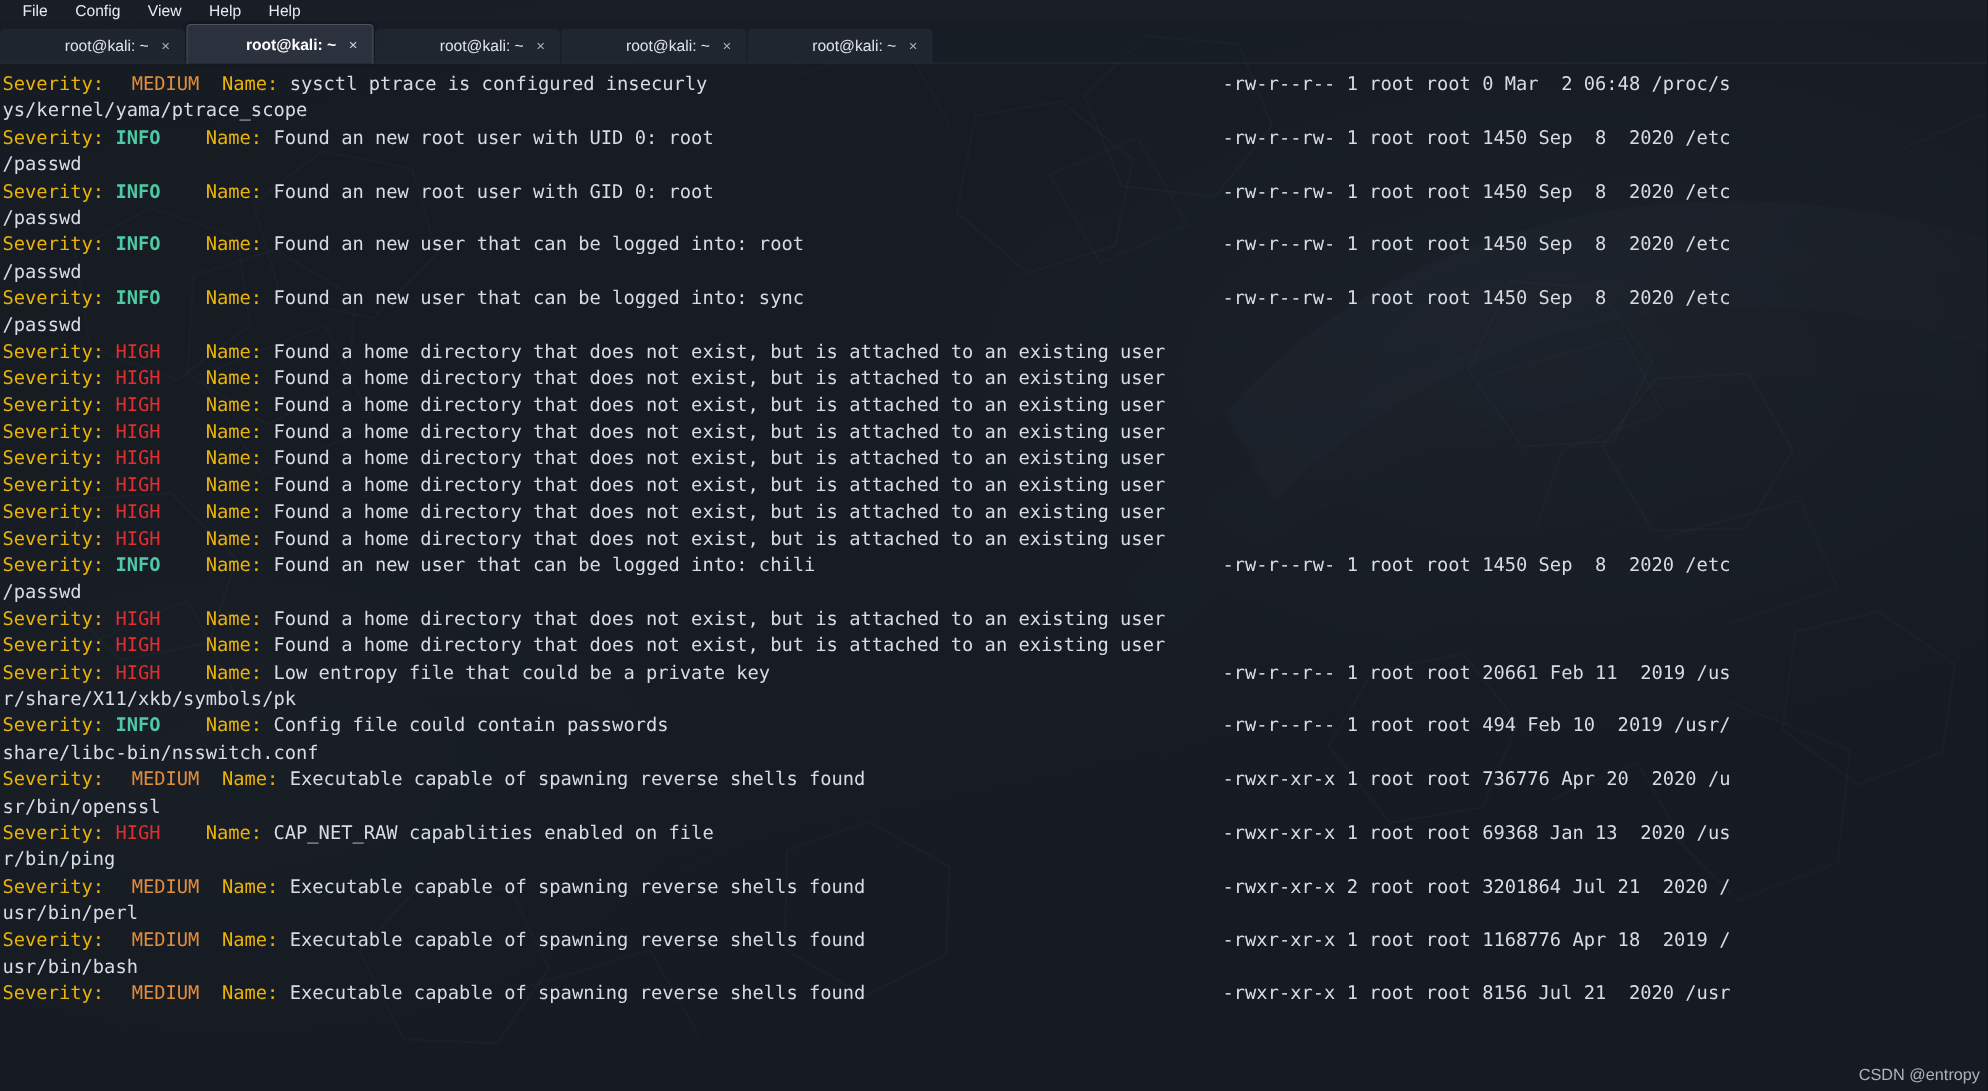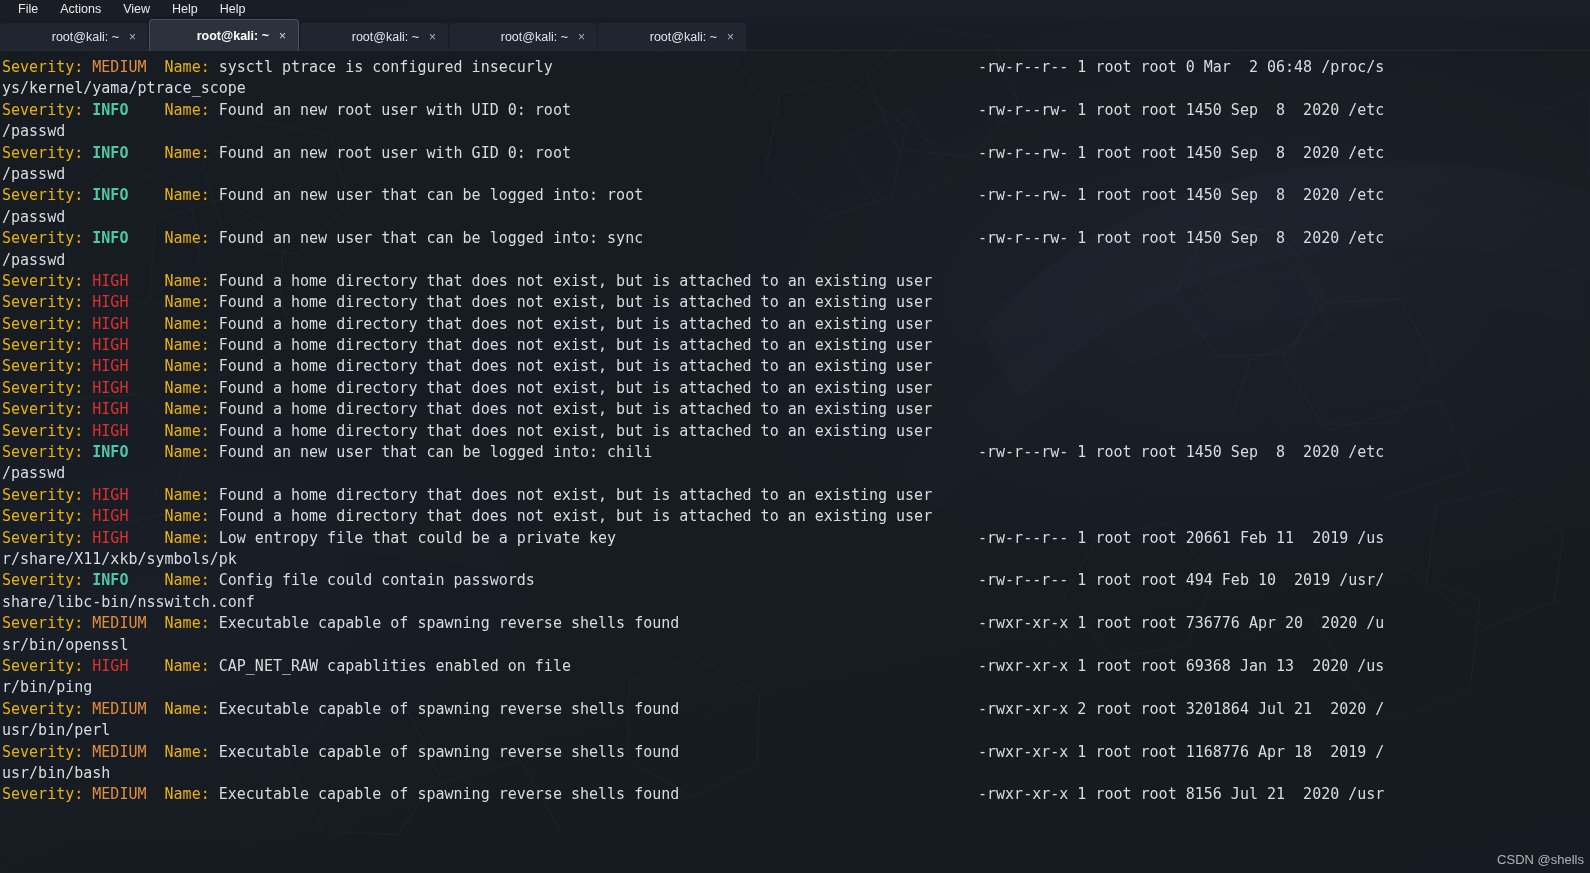--- a/index.html
+++ b/index.html
@@ -117,21 +117,21 @@
     overflow: hidden;
     background: rgba(22,27,34,0.62);
   }
   .line {
     position: relative;
     height: 21.4px;
     white-space: pre;
   }
   .lbl { color: #eab308; }
   .sev-HIGH   { color: #e02f2f; }
-  .sev-MEDIUM { color: #e28d3c; }
+  .sev-MEDIUM { color: #e28d3c; margin-left: 13px; }
   .sev-INFO   { color: #4fc9a5; font-weight: bold; }
   .name { color: #d7dce3; }
   .perm {
     position: absolute;
     left: 976px;
     top: 0;
     color: #d7dce3;
     white-space: pre;
   }
 
@@ -202,21 +202,21 @@
                M-100,420 L1700,-480 M-100,520 L1700,-380 M-100,620 L1700,-280
                M-100,720 L1700,-180 M-100,820 L1700,-80  M-100,920 L1700,20
                M-100,1020 L1700,120 M-100,1120 L1700,220 M-100,1220 L1700,320
                M-100,1320 L1700,420 M-100,1420 L1700,520 M-100,1520 L1700,620
                M-100,1620 L1700,720 M-100,1720 L1700,820"></path>
     </g>
   </svg>
 
   <div class="menubar">
     <span class="mi">File</span>
-    <span class="mi">Actions</span>
+    <span class="mi">Config</span>
     <span class="mi">View</span>
     <span class="mi">Help</span>
     <span class="mi">Help</span>
   </div>
 
   <div class="tabbar">
     <div class="tab">
       <span>root@kali: ~</span>
       <span class="tclose">×</span>
     </div>
@@ -233,14 +233,14 @@
       <span class="tclose">×</span>
     </div>
     <div class="tab">
       <span>root@kali: ~</span>
       <span class="tclose">×</span>
     </div>
   </div>
 
   <div class="terminal" id="terminal-output"><div class="line"><span class="lbl">Severity: </span><span class="sev-MEDIUM">MEDIUM</span><span>  </span><span class="lbl">Name: </span><span class="name">sysctl ptrace is configured insecurly</span><span class="perm">-rw-r--r-- 1 root root 0 Mar  2 06:48 /proc/s</span></div><div class="line"><span class="name">ys/kernel/yama/ptrace_scope</span></div><div class="line"><span class="lbl">Severity: </span><span class="sev-INFO">INFO</span><span>    </span><span class="lbl">Name: </span><span class="name">Found an new root user with UID 0: root</span><span class="perm">-rw-r--rw- 1 root root 1450 Sep  8  2020 /etc</span></div><div class="line"><span class="name">/passwd</span></div><div class="line"><span class="lbl">Severity: </span><span class="sev-INFO">INFO</span><span>    </span><span class="lbl">Name: </span><span class="name">Found an new root user with GID 0: root</span><span class="perm">-rw-r--rw- 1 root root 1450 Sep  8  2020 /etc</span></div><div class="line"><span class="name">/passwd</span></div><div class="line"><span class="lbl">Severity: </span><span class="sev-INFO">INFO</span><span>    </span><span class="lbl">Name: </span><span class="name">Found an new user that can be logged into: root</span><span class="perm">-rw-r--rw- 1 root root 1450 Sep  8  2020 /etc</span></div><div class="line"><span class="name">/passwd</span></div><div class="line"><span class="lbl">Severity: </span><span class="sev-INFO">INFO</span><span>    </span><span class="lbl">Name: </span><span class="name">Found an new user that can be logged into: sync</span><span class="perm">-rw-r--rw- 1 root root 1450 Sep  8  2020 /etc</span></div><div class="line"><span class="name">/passwd</span></div><div class="line"><span class="lbl">Severity: </span><span class="sev-HIGH">HIGH</span><span>    </span><span class="lbl">Name: </span><span class="name">Found a home directory that does not exist, but is attached to an existing user</span></div><div class="line"><span class="lbl">Severity: </span><span class="sev-HIGH">HIGH</span><span>    </span><span class="lbl">Name: </span><span class="name">Found a home directory that does not exist, but is attached to an existing user</span></div><div class="line"><span class="lbl">Severity: </span><span class="sev-HIGH">HIGH</span><span>    </span><span class="lbl">Name: </span><span class="name">Found a home directory that does not exist, but is attached to an existing user</span></div><div class="line"><span class="lbl">Severity: </span><span class="sev-HIGH">HIGH</span><span>    </span><span class="lbl">Name: </span><span class="name">Found a home directory that does not exist, but is attached to an existing user</span></div><div class="line"><span class="lbl">Severity: </span><span class="sev-HIGH">HIGH</span><span>    </span><span class="lbl">Name: </span><span class="name">Found a home directory that does not exist, but is attached to an existing user</span></div><div class="line"><span class="lbl">Severity: </span><span class="sev-HIGH">HIGH</span><span>    </span><span class="lbl">Name: </span><span class="name">Found a home directory that does not exist, but is attached to an existing user</span></div><div class="line"><span class="lbl">Severity: </span><span class="sev-HIGH">HIGH</span><span>    </span><span class="lbl">Name: </span><span class="name">Found a home directory that does not exist, but is attached to an existing user</span></div><div class="line"><span class="lbl">Severity: </span><span class="sev-HIGH">HIGH</span><span>    </span><span class="lbl">Name: </span><span class="name">Found a home directory that does not exist, but is attached to an existing user</span></div><div class="line"><span class="lbl">Severity: </span><span class="sev-INFO">INFO</span><span>    </span><span class="lbl">Name: </span><span class="name">Found an new user that can be logged into: chili</span><span class="perm">-rw-r--rw- 1 root root 1450 Sep  8  2020 /etc</span></div><div class="line"><span class="name">/passwd</span></div><div class="line"><span class="lbl">Severity: </span><span class="sev-HIGH">HIGH</span><span>    </span><span class="lbl">Name: </span><span class="name">Found a home directory that does not exist, but is attached to an existing user</span></div><div class="line"><span class="lbl">Severity: </span><span class="sev-HIGH">HIGH</span><span>    </span><span class="lbl">Name: </span><span class="name">Found a home directory that does not exist, but is attached to an existing user</span></div><div class="line"><span class="lbl">Severity: </span><span class="sev-HIGH">HIGH</span><span>    </span><span class="lbl">Name: </span><span class="name">Low entropy file that could be a private key</span><span class="perm">-rw-r--r-- 1 root root 20661 Feb 11  2019 /us</span></div><div class="line"><span class="name">r/share/X11/xkb/symbols/pk</span></div><div class="line"><span class="lbl">Severity: </span><span class="sev-INFO">INFO</span><span>    </span><span class="lbl">Name: </span><span class="name">Config file could contain passwords</span><span class="perm">-rw-r--r-- 1 root root 494 Feb 10  2019 /usr/</span></div><div class="line"><span class="name">share/libc-bin/nsswitch.conf</span></div><div class="line"><span class="lbl">Severity: </span><span class="sev-MEDIUM">MEDIUM</span><span>  </span><span class="lbl">Name: </span><span class="name">Executable capable of spawning reverse shells found</span><span class="perm">-rwxr-xr-x 1 root root 736776 Apr 20  2020 /u</span></div><div class="line"><span class="name">sr/bin/openssl</span></div><div class="line"><span class="lbl">Severity: </span><span class="sev-HIGH">HIGH</span><span>    </span><span class="lbl">Name: </span><span class="name">CAP_NET_RAW capablities enabled on file</span><span class="perm">-rwxr-xr-x 1 root root 69368 Jan 13  2020 /us</span></div><div class="line"><span class="name">r/bin/ping</span></div><div class="line"><span class="lbl">Severity: </span><span class="sev-MEDIUM">MEDIUM</span><span>  </span><span class="lbl">Name: </span><span class="name">Executable capable of spawning reverse shells found</span><span class="perm">-rwxr-xr-x 2 root root 3201864 Jul 21  2020 /</span></div><div class="line"><span class="name">usr/bin/perl</span></div><div class="line"><span class="lbl">Severity: </span><span class="sev-MEDIUM">MEDIUM</span><span>  </span><span class="lbl">Name: </span><span class="name">Executable capable of spawning reverse shells found</span><span class="perm">-rwxr-xr-x 1 root root 1168776 Apr 18  2019 /</span></div><div class="line"><span class="name">usr/bin/bash</span></div><div class="line"><span class="lbl">Severity: </span><span class="sev-MEDIUM">MEDIUM</span><span>  </span><span class="lbl">Name: </span><span class="name">Executable capable of spawning reverse shells found</span><span class="perm">-rwxr-xr-x 1 root root 8156 Jul 21  2020 /usr</span></div></div>
 
-  <div class="watermark">CSDN @shells</div>
+  <div class="watermark">CSDN @entropy</div>
 </div>
 
 </body></html>

